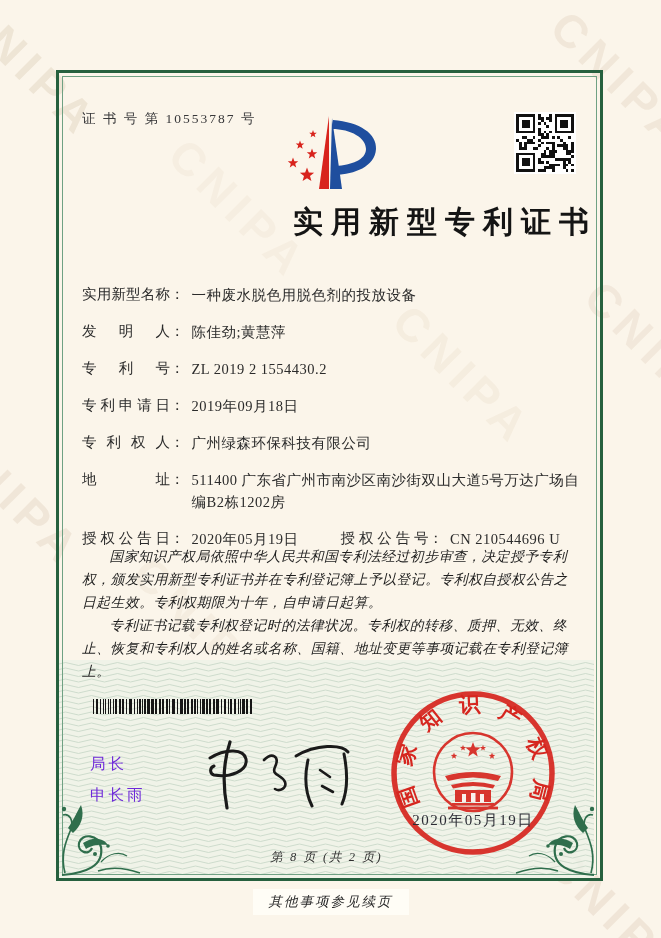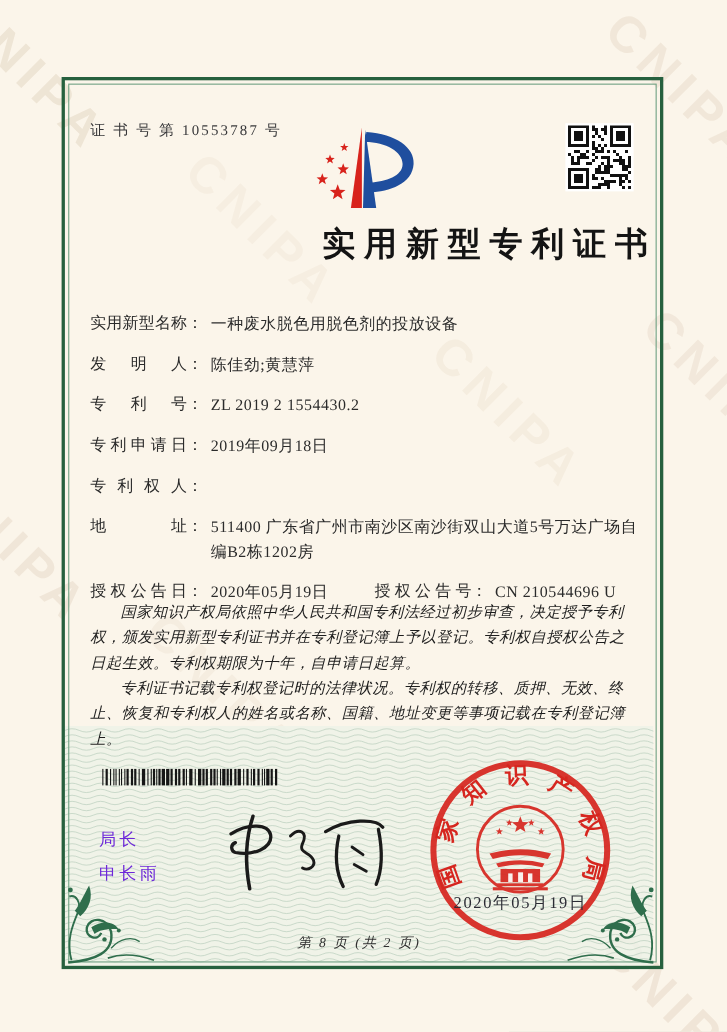--- a/index.html
+++ b/index.html
@@ -318,20 +318,21 @@
         <div class="frow">
           <span class="flabel"><span class="flabel-text">专利号</span><span class="fsep">：</span></span>
           <span class="fvalue">ZL 2019 2 1554430.2</span>
         </div>
         <div class="frow">
           <span class="flabel"><span class="flabel-text">专利申请日</span><span class="fsep">：</span></span>
           <span class="fvalue">2019年09月18日</span>
         </div>
         <div class="frow">
           <span class="flabel"><span class="flabel-text">专利权人</span><span class="fsep">：</span></span>
+          <span class="fvalue">广州绿森环保科技有限公司</span>
         </div>
         <div class="frow">
           <span class="flabel"><span class="flabel-text">地址</span><span class="fsep">：</span></span>
           <span class="fvalue addr">511400 广东省广州市南沙区南沙街双山大道5号万达广场自编B2栋1202房</span>
         </div>
       </div>
     <div class="frow">
       <span class="flabel"><span class="flabel-text">授权公告日</span><span class="fsep">：</span></span>
       <span class="fvalue">2020年05月19日</span>
       <span class="grant-pair2">
@@ -435,14 +436,15 @@
       <rect x="-11" y="22" width="4" height="8" fill="#fbf1ee"></rect>
       <rect x="-2" y="21" width="4.5" height="9" fill="#fbf1ee"></rect>
       <rect x="7" y="22" width="4" height="8" fill="#fbf1ee"></rect>
       <rect x="-21" y="31" width="42" height="2.6" fill="#d6261f"></rect>
       <rect x="-25" y="34.6" width="50" height="2.8" fill="#d6261f"></rect>
     </g>
   </svg>
   <div class="seal-date">2020年05月19日</div>
 
   <div class="page-info">第 8 页 (共 2 页)</div>
+  <div class="note-box">其他事项参见续页</div>
 
 </div>
 
 </body></html>

